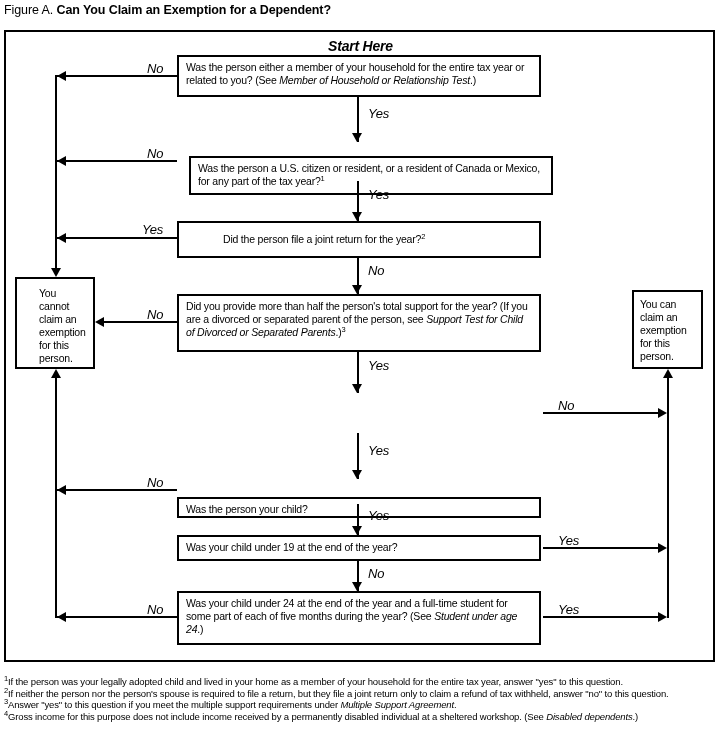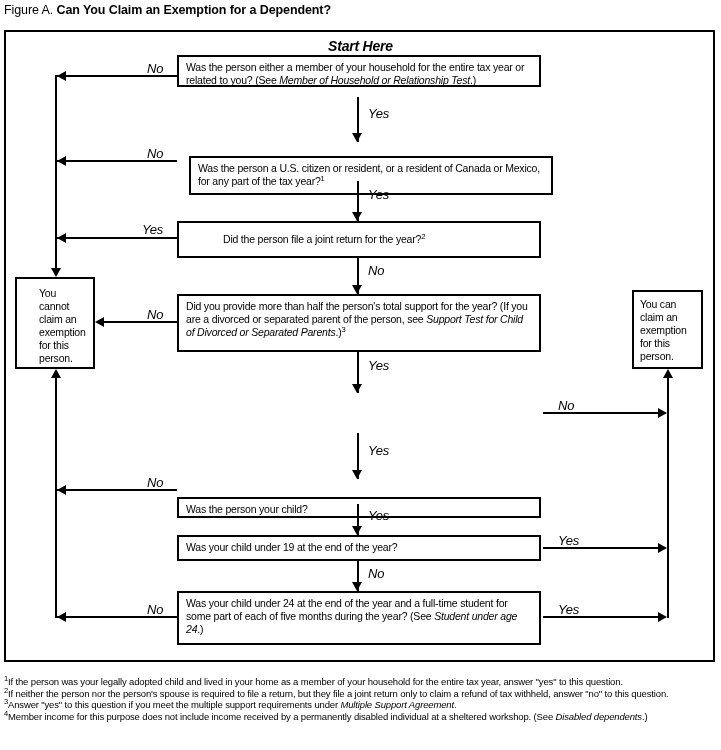--- a/index.html
+++ b/index.html
@@ -54,21 +54,21 @@
 <body>
 
 <div class="page">
 
   <div class="figure-title"><span>Figure A.</span> <b>Can You Claim an Exemption for a Dependent?</b></div>
 
   <div class="outer-border"></div>
 
   <div class="start-here">Start Here</div>
 
-  <div class="qbox" style="top:55px;height:32px;"><span>Was the person either a member of your household for the entire tax year or related to you? (See </span><i>Member of Household or Relationship Test</i><span>.)</span></div>
+  <div class="qbox" style="top:55px;height:42px;"><span>Was the person either a member of your household for the entire tax year or related to you? (See </span><i>Member of Household or Relationship Test</i><span>.)</span></div>
 
   <div class="qbox" style="top:156px;height:39px;margin-left:12px;"><span>Was the person a U.S. citizen or resident, or a resident of Canada or Mexico, for any part of the tax year?</span><sup>1</sup></div>
 
   <div class="qbox" style="top:221px;height:37px;padding-top:10px;padding-left:44px;"><span>Did the person file a joint return for the year?</span><sup>2</sup></div>
 
   <div class="qbox" style="top:294px;height:58px;"><span>Did you provide more than half the person's total support for the year? (If you are a divorced or separated parent of the person, see </span><i>Support Test for Child of Divorced or Separated Parents</i><span>.)</span><sup>3</sup></div>
 
 
   <div class="qbox" style="top:497px;height:21px;"><span>Was the person your child?</span></div>
 
@@ -148,16 +148,16 @@
   <div class="tri right" style="left:658px;top:612px;"></div>
   <div class="lbl" style="left:558px;top:602px;">Yes</div>
 
   <div class="tri up" style="left:663px;top:369px;"></div>
   <div class="vline" style="left:667px;top:378px;height:240px;"></div>
 
   <div class="footnotes">
     <div class="footnote"><sup>1</sup><span>If the person was your legally adopted child and lived in your home as a member of your household for the entire tax year, answer "yes" to this question.</span></div>
     <div class="footnote"><sup>2</sup><span>If neither the person nor the person's spouse is required to file a return, but they file a joint return only to claim a refund of tax withheld, answer "no" to this question.</span></div>
     <div class="footnote"><sup>3</sup><span>Answer "yes" to this question if you meet the multiple support requirements under </span><i>Multiple Support Agreement</i><span>.</span></div>
-    <div class="footnote"><sup>4</sup><span>Member income for this purpose does not include income received by a permanently disabled individual at a sheltered workshop. (See </span><i>Disabled dependents</i><span>.)</span></div>
+    <div class="footnote"><sup>4</sup><span>Gross income for this purpose does not include income received by a permanently disabled individual at a sheltered workshop. (See </span><i>Disabled dependents</i><span>.)</span></div>
   </div>
 
 </div>
 
 </body></html>

